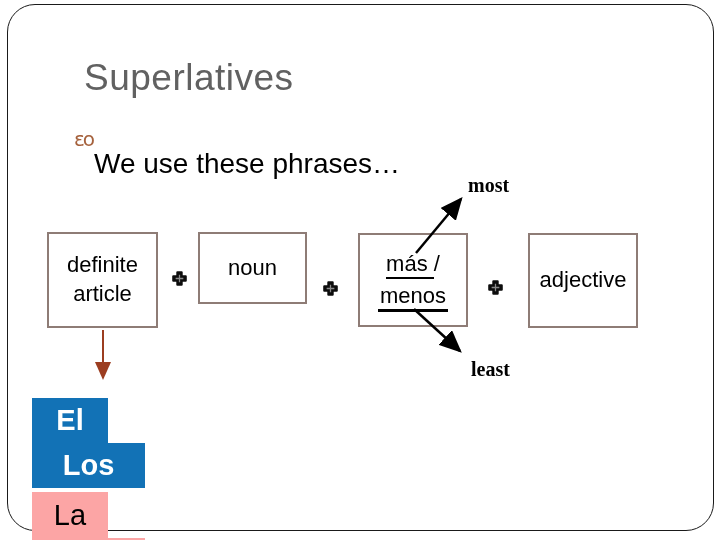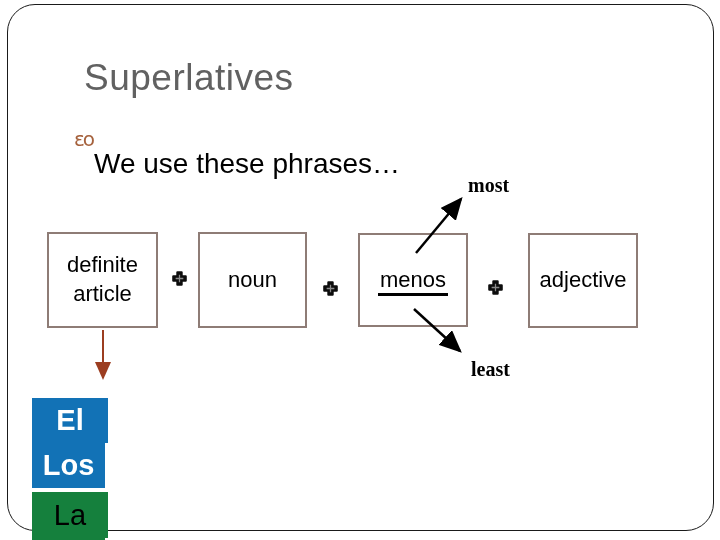--- a/index.html
+++ b/index.html
@@ -15,21 +15,21 @@
 
   .bullet-item { position:absolute; left:74px; top:121px; display:flex; align-items:flex-start;flex-direction:column; }
   .bullet-glyph { font-family:"DejaVu Sans", sans-serif; font-size:20px; color:#a5613c;
                   margin-top:8px; letter-spacing:-2px; line-height:1; }
   .bullet-text { font-size:28px; color:#000; line-height:1.1; margin-left:20px; }
 
   .fbox { position:absolute; border:2px solid #8e7c76; background:#fff;
           display:flex; flex-direction:column; align-items:center; justify-content:center;
           font-size:22px; color:#000; text-align:center; line-height:1.3; }
   .box1 { left:47px;  top:232px; width:111px; height:96px; }
-  .box2 { left:198px; top:232px; width:109px; height:96px; }
+  .box2 { left:198px; top:232px; width:109px; height:72px; }
   .box3 { left:358px; top:233px; width:110px; height:94px; }
   .box4 { left:528px; top:233px; width:110px; height:95px; }
 
   .u-thin  { border-bottom:2px solid #000; padding-bottom:1px; }
   .u-thick { border-bottom:3px solid #000; padding:0 2px 1px 2px; }
   .box3 .line { line-height:1.45; }
 
   .plusicon { position:absolute; }
   .plus1 { left:172px; top:271px; }
   .plus2 { left:323px; top:281px; }
@@ -41,23 +41,23 @@
   .least-label { left:471px; top:358px; }
 
   .arrows-overlay { position:absolute; left:0; top:0; width:720px; height:540px;
                     pointer-events:none; }
 
   .article-table { position:absolute; left:32px; top:398px; }
   .trow { display:flex;flex-direction:column; }
   .trow1 { margin-bottom:4px; }
   .tcell { display:flex; align-items:center; justify-content:center; font-size:29px; }
   .c1 { width:76px; margin-right:4px; }
-  .c2 { width:73px; }
+  .c2 { width:113px; }
   .cell-blue { background:#1272b6; color:#ffffff; font-weight:bold; height:45px; }
-  .cell-pink { background:#15803d; color:#000000; height:46px; }
+  .cell-pink { background:#fca5a5; color:#000000; height:46px; }
 </style>
 </head>
 <body>
 
 <div class="stage">
 
   <div class="slide-frame"></div>
 
   <div class="page-title">Superlatives</div>
 
@@ -81,20 +81,21 @@
   <div class="fbox box2">
     <span>noun</span>
   </div>
 
   <svg class="plusicon plus2" width="15" height="15" viewBox="0 0 14 14">
     <path d="M5 1.2 h4 v3.8 h3.8 v4 h-3.8 v3.8 h-4 v-3.8 h-3.8 v-4 h3.8 z" fill="#0d0d0d" stroke="#0d0d0d" stroke-width="2" stroke-linejoin="round"></path>
     <path d="M7 3.4 v7.2 M3.4 7 h7.2" stroke="#8a8a8a" stroke-width="1.2" fill="none"></path>
   </svg>
 
   <div class="fbox box3">
+    <div class="line"><span class="u-thin">más </span><span>/</span></div>
     <div class="line"><span class="u-thick">menos</span></div>
   </div>
 
   <svg class="plusicon plus3" width="15" height="15" viewBox="0 0 14 14">
     <path d="M5 1.2 h4 v3.8 h3.8 v4 h-3.8 v3.8 h-4 v-3.8 h-3.8 v-4 h3.8 z" fill="#0d0d0d" stroke="#0d0d0d" stroke-width="2" stroke-linejoin="round"></path>
     <path d="M7 3.4 v7.2 M3.4 7 h7.2" stroke="#8a8a8a" stroke-width="1.2" fill="none"></path>
   </svg>
 
   <div class="fbox box4">
     <span>adjective</span>

